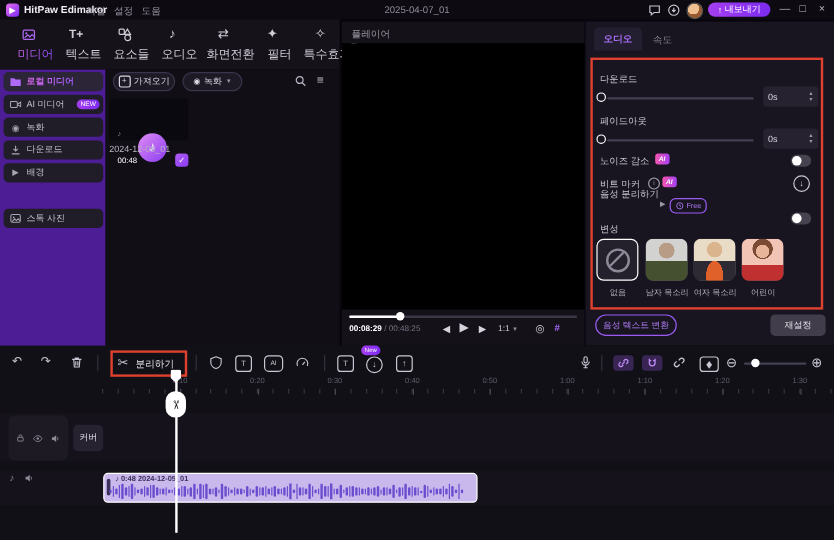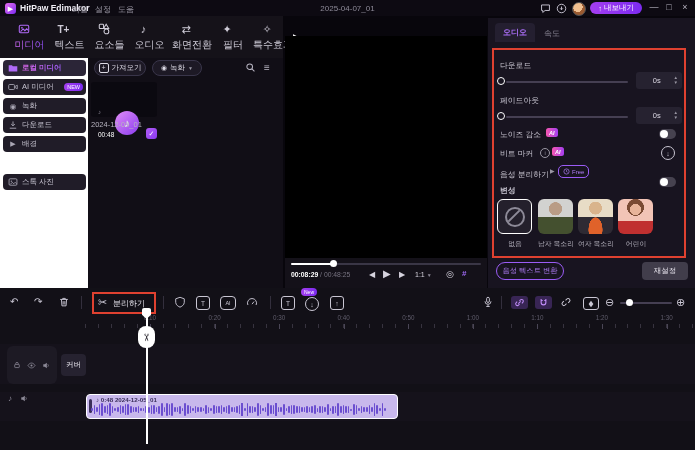--- a/index.html
+++ b/index.html
@@ -29,21 +29,21 @@
   
   #navstrip{left:0;top:16px;width:283px;height:42px;background:#151219;display:flex;align-items:center;padding-left:6px;box-sizing:border-box;gap:5px;}
   .navtab{display:flex;flex-direction:column;align-items:center;gap:2px;width:35px;color:#cfccd8;}
   .navtab .nicon{height:13px;font-size:11px;line-height:13px;}
   .navtab .nlabel{font-size:10px;white-space:nowrap;margin-left:12px;}
   .navtab.active{color:#b06af8;}
   .navtab.active .nlabel{background:linear-gradient(90deg,#d06af8,#8d4df5);-webkit-background-clip:text;background-clip:text;color:transparent;}
   #navMore{margin-left:2px;color:#fff;font-size:9px;}
 
   
-  #leftpane{left:0;top:58px;width:88px;height:392px;background:#ffffff;}
+  #leftpane{left:0;top:58px;width:88px;height:392px;background:#4c1d95;}
   .sideitem{left:3px;width:83px;height:16px;border-radius:4px;background:#201c28;
             display:flex;align-items:center;gap:4px;padding-left:5px;box-sizing:border-box;
             font-size:7.5px;color:#c5c2cf;}
   .sideitem .sicon{width:10px;color:#a9a6b4;display:flex;justify-content:center;}
   .sideitem.active{background:#2b2537;}
   .sideitem.active .slabel{background:linear-gradient(90deg,#e06af0,#9b5cf6);-webkit-background-clip:text;background-clip:text;color:transparent;font-weight:bold;}
   .sideitem.active .sicon{color:#b06af8;}
   .newbadge{background:linear-gradient(90deg,#a43ef0,#7c2bf0);color:#fff;font-size:5.5px;
             border-radius:4px;padding:1px 3px;margin-left:auto;margin-right:3px;}
 
@@ -81,21 +81,21 @@
   
   #rightpane{left:488px;top:18px;width:207px;height:270px;background:#181420;}
   #tabAudio{left:7px;top:5px;width:40px;height:19px;background:#241f30;border-radius:4px 4px 0 0;
             display:flex;align-items:center;justify-content:center;font-size:8px;font-weight:bold;
             color:#a86df5;}
   #tabSpeed{left:56px;top:10px;font-size:8px;color:#8d8a98;}
   .flabel{font-size:7.8px;color:#c9c6d2;}
   .sliderKnob{width:6px;height:6px;border:1.5px solid #fff;border-radius:50%;background:#181420;}
   .sliderTrack{height:2px;background:#453f52;border-radius:1px;}
   .valbox{width:46px;height:17px;background:#262230;border-radius:3px;display:flex;align-items:center;box-sizing:border-box;padding:0 4px;}
-  .valbox .vtxt{font-size:7.5px;color:#dcd9e4;flex:1;text-align:center;}
+  .valbox .vtxt{font-size:7.5px;color:#dcd9e4;flex:1;}
   .valbox .varrows{display:flex;flex-direction:column;font-size:4.5px;color:#9a97a4;line-height:4.5px;}
   .aibadge{display:inline-flex;align-items:center;justify-content:center;height:9px;padding:0 3px;border-radius:2.5px;
            background:linear-gradient(90deg,#f557b0,#a43ef0);color:#fff;font-size:5.5px;font-weight:bold;font-style:italic;}
   .toggle{width:17px;height:10px;border-radius:5px;background:#46424f;position:relative;}
   .toggle .knob{position:absolute;left:1px;top:1px;width:8px;height:8px;border-radius:50%;background:#fff;}
   .infocirc{width:8px;height:8px;border:1px solid #9a97a4;border-radius:50%;font-size:5.5px;color:#9a97a4;
             display:inline-flex;align-items:center;justify-content:center;}
   #freeBadge{display:inline-flex;align-items:center;gap:2px;height:11px;padding:0 4px;border:1px solid #9b5cf6;
              border-radius:5px;color:#b07df5;font-size:6px;}
   .vtile{width:35px;height:35px;border-radius:6px;}
@@ -311,20 +311,23 @@
 
     <div id="thumb" class="abs">
       <span id="thumbNote" class="abs">♪</span>
       <div id="thumbCircle" class="abs">♪</div>
       <span id="thumbDur" class="abs">00:48</span>
       <div id="thumbCheck" class="abs">✓</div>
     </div>
     <div id="mediaName" class="abs">2024-12-09_01</div>
   </div>
 
+  <div id="playerHead" class="abs">
+    <span id="playerTitle" class="abs">플레이어</span>
+  </div>
   <div id="video" class="abs"></div>
   <div id="playerCtrl" class="abs">
     <div id="progTrack" class="abs"></div>
     <div id="progFill" class="abs"></div>
     <div id="progKnob" class="abs"></div>
     <div id="timecode" class="abs"><b>00:08:29</b><span> / </span><span>00:48:25</span></div>
     <div class="pbtn abs" style="left:84px;">◀</div>
     <div class="pbtn abs" style="left:98px;top:10px;font-size:10px;">▶</div>
     <div class="pbtn abs" style="left:114px;">▶</div>
     <div id="ratioLbl" class="abs" style="left:130px;"><span>1:1</span> <span class="dim" style="font-size:5px;">▼</span></div>
@@ -362,34 +365,34 @@
     <span class="aibadge abs" style="left:58px;top:110px;">AI</span>
     <div class="toggle abs" style="left:171px;top:111px;">
         <div class="knob"></div>
       </div>
 
     <div class="flabel abs" style="left:12px;top:130px;">비트 마커</div>
     <span class="infocirc abs" style="left:52px;top:130px;">i</span>
     <span class="aibadge abs" style="left:64px;top:129px;">AI</span>
     <div class="abs ic" style="left:173px;top:128px;width:12px;height:12px;border:1px solid #c9c6d2;border-radius:50%;color:#c9c6d2;font-size:7px;">↓</div>
 
-    <div class="flabel abs" style="left:12px;top:151px;">음성 분리하기</div>
+    <div class="flabel abs" style="left:12px;top:138px;">음성 분리하기</div>
     <span class="abs" style="left:62px;top:149px;font-size:6px;color:#9a97a4;">▶</span>
     <span id="freeBadge" class="abs" style="left:70px;top:147px;">
       <svg width="7" height="7" viewBox="0 0 14 14" fill="none" stroke="currentColor" stroke-width="1.4">
           <circle cx="7" cy="7" r="5.2"></circle>
           <path d="M7 4.2V7l2 1.4"></path>
         </svg>
       <span>Free</span>
     </span>
     <div class="toggle abs" style="left:171px;top:149px;">
         <div class="knob"></div>
       </div>
 
-    <div class="flabel abs" style="left:12px;top:167px;font-weight:bold;">변성</div>
+    <div class="flabel abs" style="left:12px;top:167px;">변성</div>
     <div id="tileNone" class="vtile abs" style="left:9px;top:181px;">
         <div class="noSign"></div>
       </div>
     <div id="tileMan" class="vtile abs" style="left:50px;top:181px;"></div>
     <div id="tileWoman" class="vtile abs" style="left:90px;top:181px;"></div>
     <div id="tileChild" class="vtile abs" style="left:130px;top:181px;"></div>
     <div class="vtlabel abs" style="left:3px;top:221px;">없음</div>
     <div class="vtlabel abs" style="left:44px;top:221px;">남자 목소리</div>
     <div class="vtlabel abs" style="left:84px;top:221px;">여자 목소리</div>
     <div class="vtlabel abs" style="left:124px;top:221px;">어린이</div>

